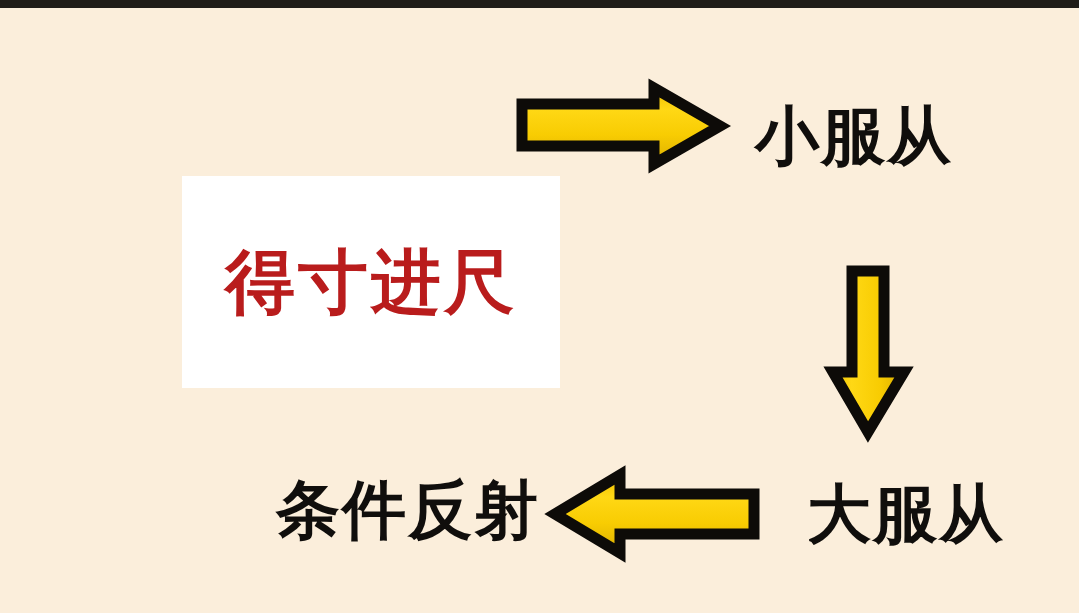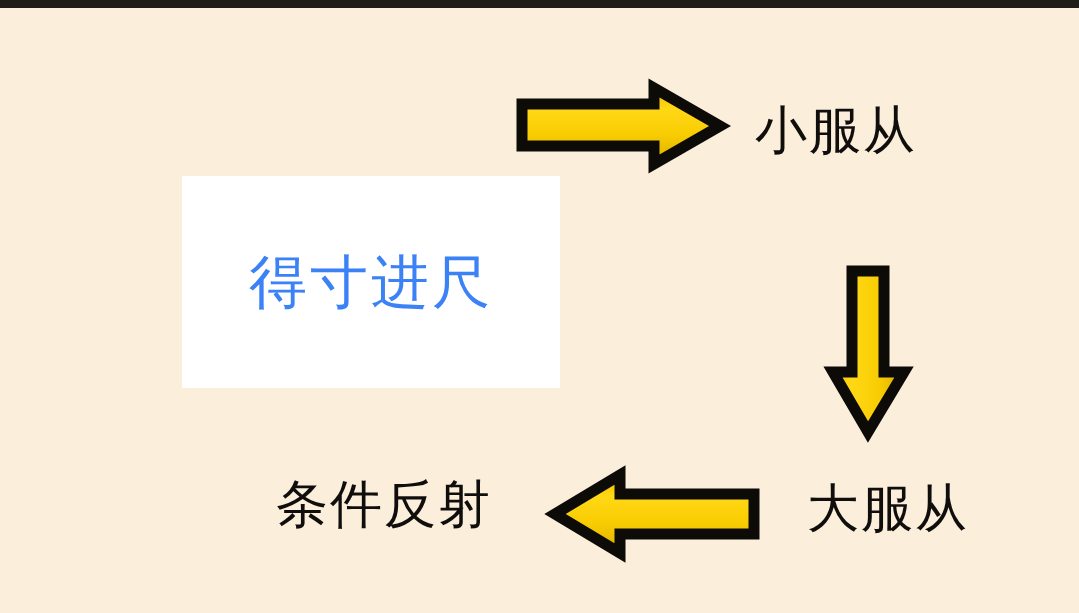--- a/index.html
+++ b/index.html
@@ -28,31 +28,31 @@
     left: 182px;
     top: 176px;
     width: 378px;
     height: 212px;
     background: #ffffff;
     display: flex;
     align-items: center;
     justify-content: center;
   }
   #center-card-label {
-    font-size: 58px;
-    font-weight: 400;
-    color: #3b82f6;
+    font-size: 70px;
+    font-weight: 700;
+    color: #b91c1c;
     letter-spacing: 3px;
     line-height: 1;
     white-space: nowrap;
   }
   .node-label {
     position: absolute;
-    font-size: 52px;
-    font-weight: 400;
+    font-size: 64px;
+    font-weight: 700;
     color: #100e0c;
     letter-spacing: 2px;
     line-height: 1;
     white-space: nowrap;
   }
   #label-small-obedience {
     left: 755px;
     top: 104px;
   }
   #label-large-obedience {

